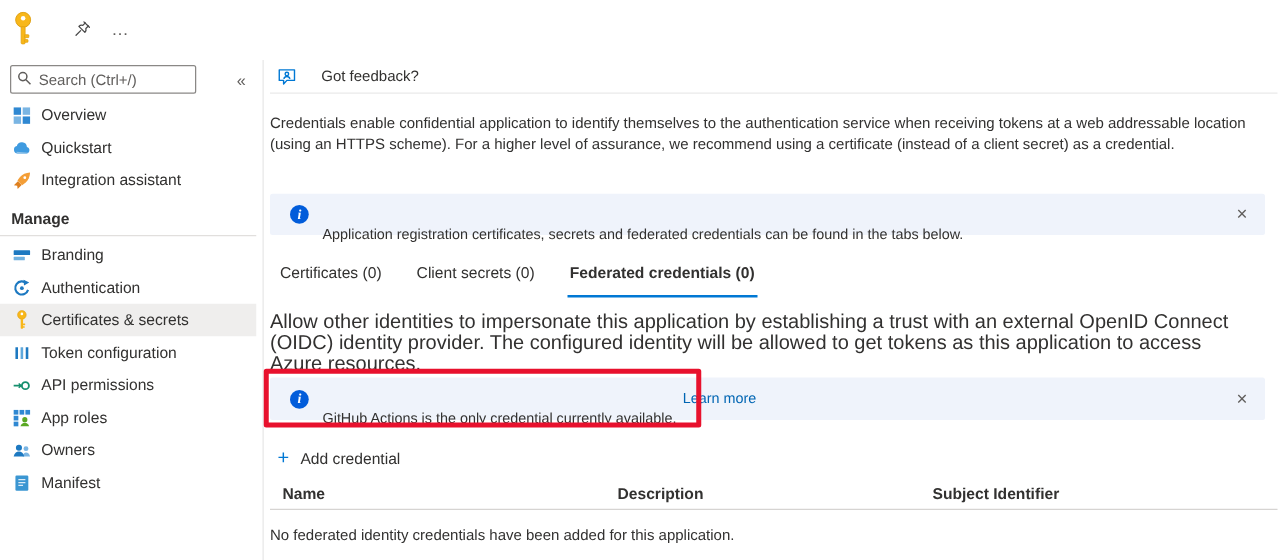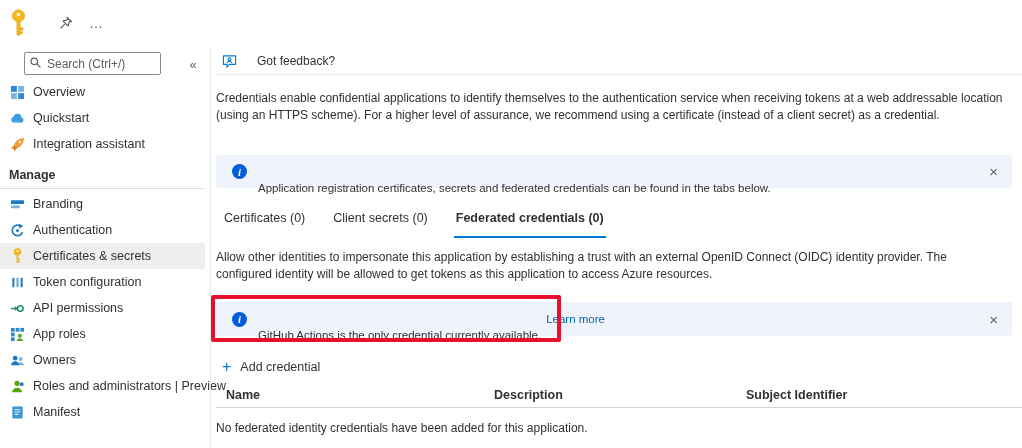--- a/index.html
+++ b/index.html
@@ -12,21 +12,21 @@
   .hdr-key { margin-right:11px; display:flex; }
   .page-title { font-size:19px; white-space:nowrap; }
   .title-app { font-weight:700; }
   .title-sep { color:#8a8886; font-weight:300; padding:0 6px; }
   .title-page { font-weight:400; }
   .hdr-pin { margin-left:20px; display:flex; cursor:pointer; }
   .hdr-more { margin-left:16px; color:#605e5c; font-size:14px; letter-spacing:1px; cursor:pointer; }
 
   
   .sidebar { position:absolute; top:48px; left:0; width:205px; bottom:0; }
-  .search-wrap { position:absolute; top:4px; left:8px; width:137px; height:23px;margin-left:16px; }
+  .search-wrap { position:absolute; top:4px; left:8px; width:149px; height:23px; }
   .search-wrap svg { position:absolute; left:5px; top:4px; }
   .search-input { width:100%; height:100%; border:1px solid #8a8886; border-radius:2px;
     font-family:inherit; font-size:12px; padding:0 4px 0 22px; color:#323130; outline:none; }
   .search-input::placeholder { color:#605e5c; }
   .collapse-btn { position:absolute; top:6px; left:183px; width:20px; height:20px;
     color:#605e5c; font-size:13px; display:flex; align-items:center; justify-content:center; cursor:pointer; }
   .nav { position:absolute; top:31px; left:0; width:205px; }
   .nav-item { height:26px; display:flex; align-items:center; padding-left:9px; cursor:pointer; font-size:12.5px; }
   .nav-item.selected { background:#efeeed; }
   .icn { width:16px; height:16px; display:inline-flex; align-items:center; justify-content:center; flex:0 0 16px; }
@@ -53,21 +53,21 @@
     display:inline-flex; align-items:center; justify-content:center; flex:0 0 15px; }
   .msg-banner .msg-text { margin-left:11px;margin-top:32px; }
   .msg-close { margin-left:auto; color:#605e5c; font-size:15px; line-height:1; cursor:pointer; }
   .learn-link { color:#0065b3; margin-left:5px; cursor:pointer; text-decoration:none; }
 
   .tabs { position:absolute; left:216px; top:211px; display:flex; padding-left:6px; }
   .tab { height:27px; margin-right:24px; padding:0 2px; font-size:12.5px;
     border-bottom:2px solid transparent; cursor:pointer; display:flex; align-items:flex-start; }
   .tab.active { font-weight:700; border-bottom-color:#0078d4;text-align:center; }
 
-  .tab-desc { position:absolute; left:216px; top:249px; right:18px; font-size:12px; line-height:17px; }
+  .tab-desc { position:absolute; left:216px; top:249px; right:18px; font-size:16px; line-height:17px; }
 
   .annotation-box { position:absolute; left:211px; top:295px; width:350px; height:47px;
     border:4px solid #e8112d; border-radius:2px; z-index:5; pointer-events:none; }
 
   .add-credential { position:absolute; left:222px; top:359px; display:flex; align-items:center;
     gap:9px; cursor:pointer; font-size:12.5px; }
   .plus-glyph { color:#0078d4; font-size:16px; font-weight:400; line-height:1; }
 
   .table-head { position:absolute; left:216px; top:383px; right:0; height:25px;
     border-bottom:1px solid #d6d4d2; display:grid; grid-template-columns:278px 252px 1fr;
@@ -228,30 +228,20 @@
         <svg width="15" height="15" viewBox="0 0 16 16">
           <circle cx="11.5" cy="6.3" r="2.1" fill="#7ab5e3"></circle>
           <path d="M8.6 13c.5-2.2 1.5-3.4 2.9-3.4 1.7 0 3 1.4 3.5 3.4z" fill="#7ab5e3"></path>
           <circle cx="5.5" cy="5.5" r="2.6" fill="#1d79c1"></circle>
           <path d="M1 13c.6-2.6 2.3-4.2 4.5-4.2s3.9 1.6 4.5 4.2z" fill="#1d79c1"></path>
         </svg>
         </span>
       <span class="lbl">Owners</span>
     </div>
 
-    <div class="nav-item">
-      <span class="icn">
-        <svg width="15" height="15" viewBox="0 0 16 16">
-          <circle cx="7.5" cy="4.6" r="2.8" fill="#57a300"></circle>
-          <path d="M2 14c.7-3 2.9-4.7 5.5-4.7S12.3 11 13 14z" fill="#57a300"></path>
-          <circle cx="12.5" cy="5.5" r="2" fill="#1d79c1"></circle>
-        </svg>
-        </span>
-      <span class="lbl">Roles and administrators | Preview</span>
-    </div>
 
     <div class="nav-item">
       <span class="icn">
         <svg width="15" height="15" viewBox="0 0 16 16">
           <rect x="2.5" y="1.5" width="11" height="13" rx="1" fill="#3b96d2"></rect>
           <g stroke="#dcebf7" stroke-width="1.1" fill="none">
               <path d="M5 5h6M5 7.5h6M5 10h4"></path>
             </g>
         </svg>
         </span>
@@ -271,21 +261,21 @@
           <path d="M1.5 2h13v9h-6.5l-2.8 3v-3H1.5z"></path>
           <circle cx="8" cy="5.6" r="1.5"></circle>
           <path d="M5.4 9.7c.4-1.3 1.4-2 2.6-2s2.2.7 2.6 2"></path>
         </g>
       </svg>
       </span>
     <span>Got feedback?</span>
   </div>
 </div>
 
-<div class="intro">Credentials enable confidential applications to identify themselves to the authentication service when receiving tokens at a web addressable location (using an HTTPS scheme). For a higher level of assurance, we recommend using a certificate (instead of a client secret) as a credential.</div>
+<div class="intro">Credentials enable confidential application to identify themselves to the authentication service when receiving tokens at a web addressable location (using an HTTPS scheme). For a higher level of assurance, we recommend using a certificate (instead of a client secret) as a credential.</div>
 
 <div class="msg-banner banner-top">
   <span class="info-dot">i</span>
   <span class="msg-text">Application registration certificates, secrets and federated credentials can be found in the tabs below.</span>
   <span class="msg-close">×</span>
 </div>
 
 <div class="tabs">
   <div class="tab">Certificates (0)</div>
   <div class="tab">Client secrets (0)</div>

